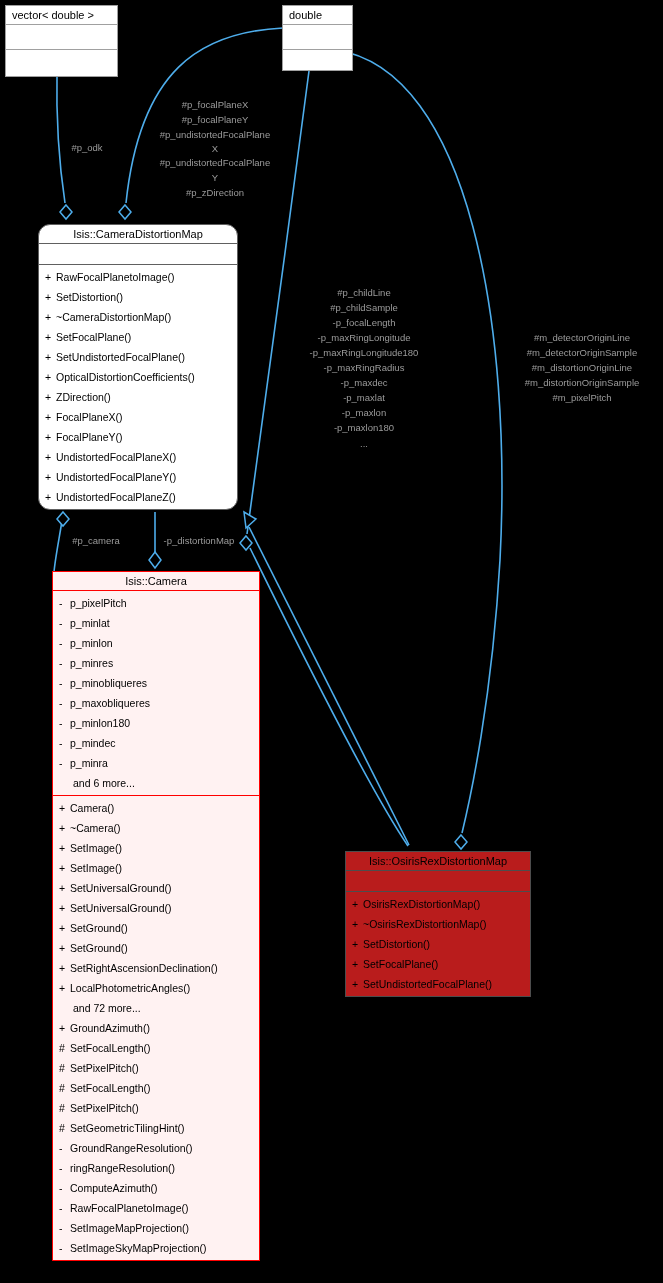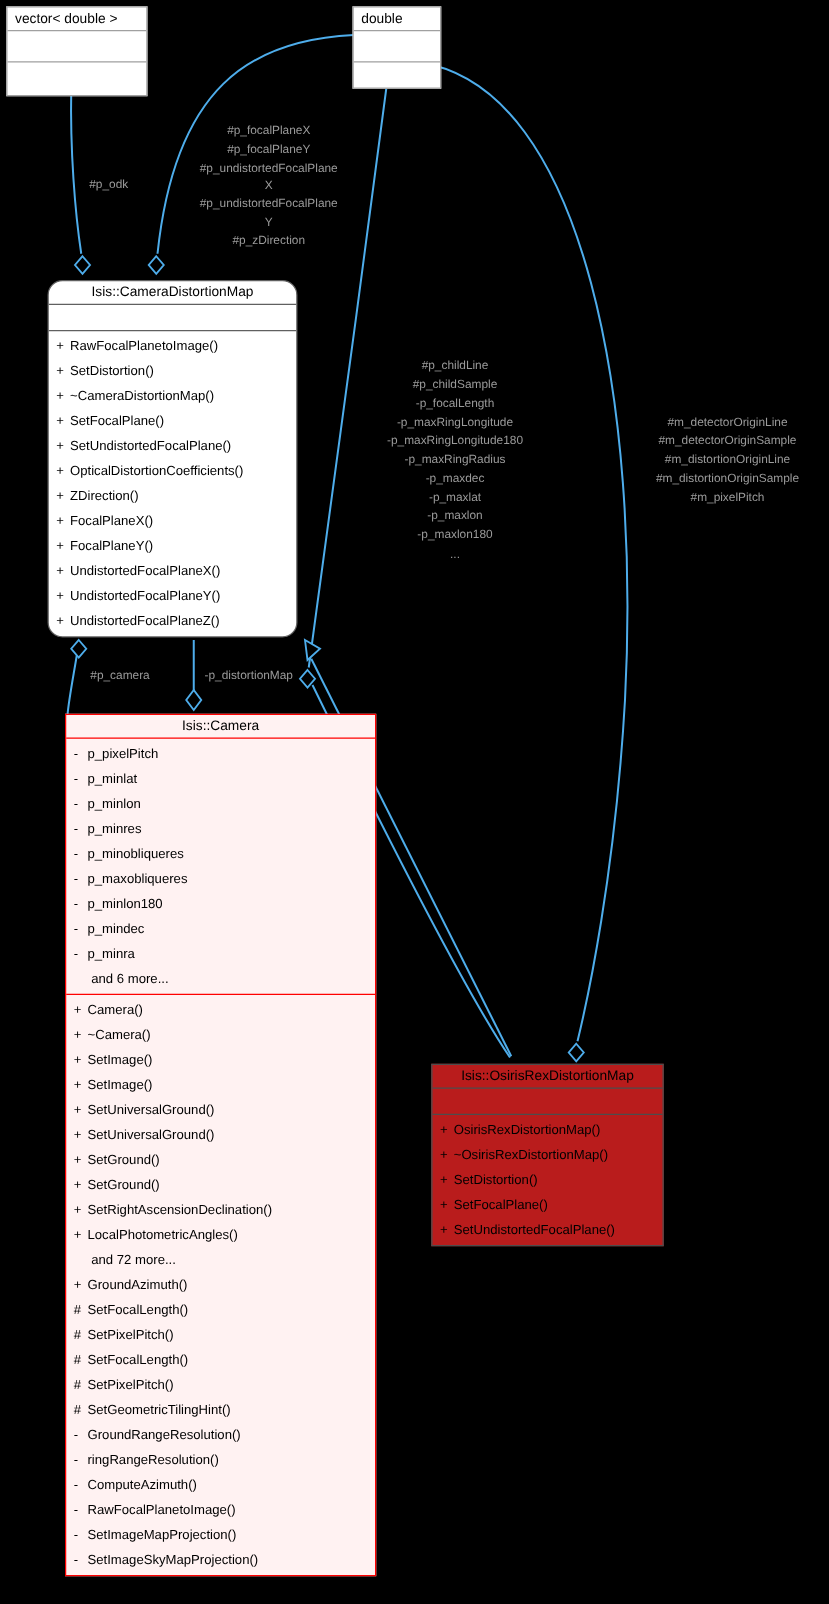--- a/index.html
+++ b/index.html
@@ -232,21 +232,21 @@
         <div class="uml-row"><span class="vis">+</span><span>OpticalDistortionCoefficients()</span></div>
         <div class="uml-row"><span class="vis">+</span><span>ZDirection()</span></div>
         <div class="uml-row"><span class="vis">+</span><span>FocalPlaneX()</span></div>
         <div class="uml-row"><span class="vis">+</span><span>FocalPlaneY()</span></div>
         <div class="uml-row"><span class="vis">+</span><span>UndistortedFocalPlaneX()</span></div>
         <div class="uml-row"><span class="vis">+</span><span>UndistortedFocalPlaneY()</span></div>
         <div class="uml-row"><span class="vis">+</span><span>UndistortedFocalPlaneZ()</span></div>
       </div>
   </div>
 
-  <div class="uml-box box-highlight" style="left:52px; top:571px; width:249px;">
+  <div class="uml-box box-highlight" style="left:52px; top:571px; width:208px;">
     <div class="uml-title">Isis::Camera</div>
     <div class="uml-compartment sep" id="cam-attributes">
         <div class="uml-row"><span class="vis">-</span><span>p_pixelPitch</span></div>
         <div class="uml-row"><span class="vis">-</span><span>p_minlat</span></div>
         <div class="uml-row"><span class="vis">-</span><span>p_minlon</span></div>
         <div class="uml-row"><span class="vis">-</span><span>p_minres</span></div>
         <div class="uml-row"><span class="vis">-</span><span>p_minobliqueres</span></div>
         <div class="uml-row"><span class="vis">-</span><span>p_maxobliqueres</span></div>
         <div class="uml-row"><span class="vis">-</span><span>p_minlon180</span></div>
         <div class="uml-row"><span class="vis">-</span><span>p_mindec</span></div>

